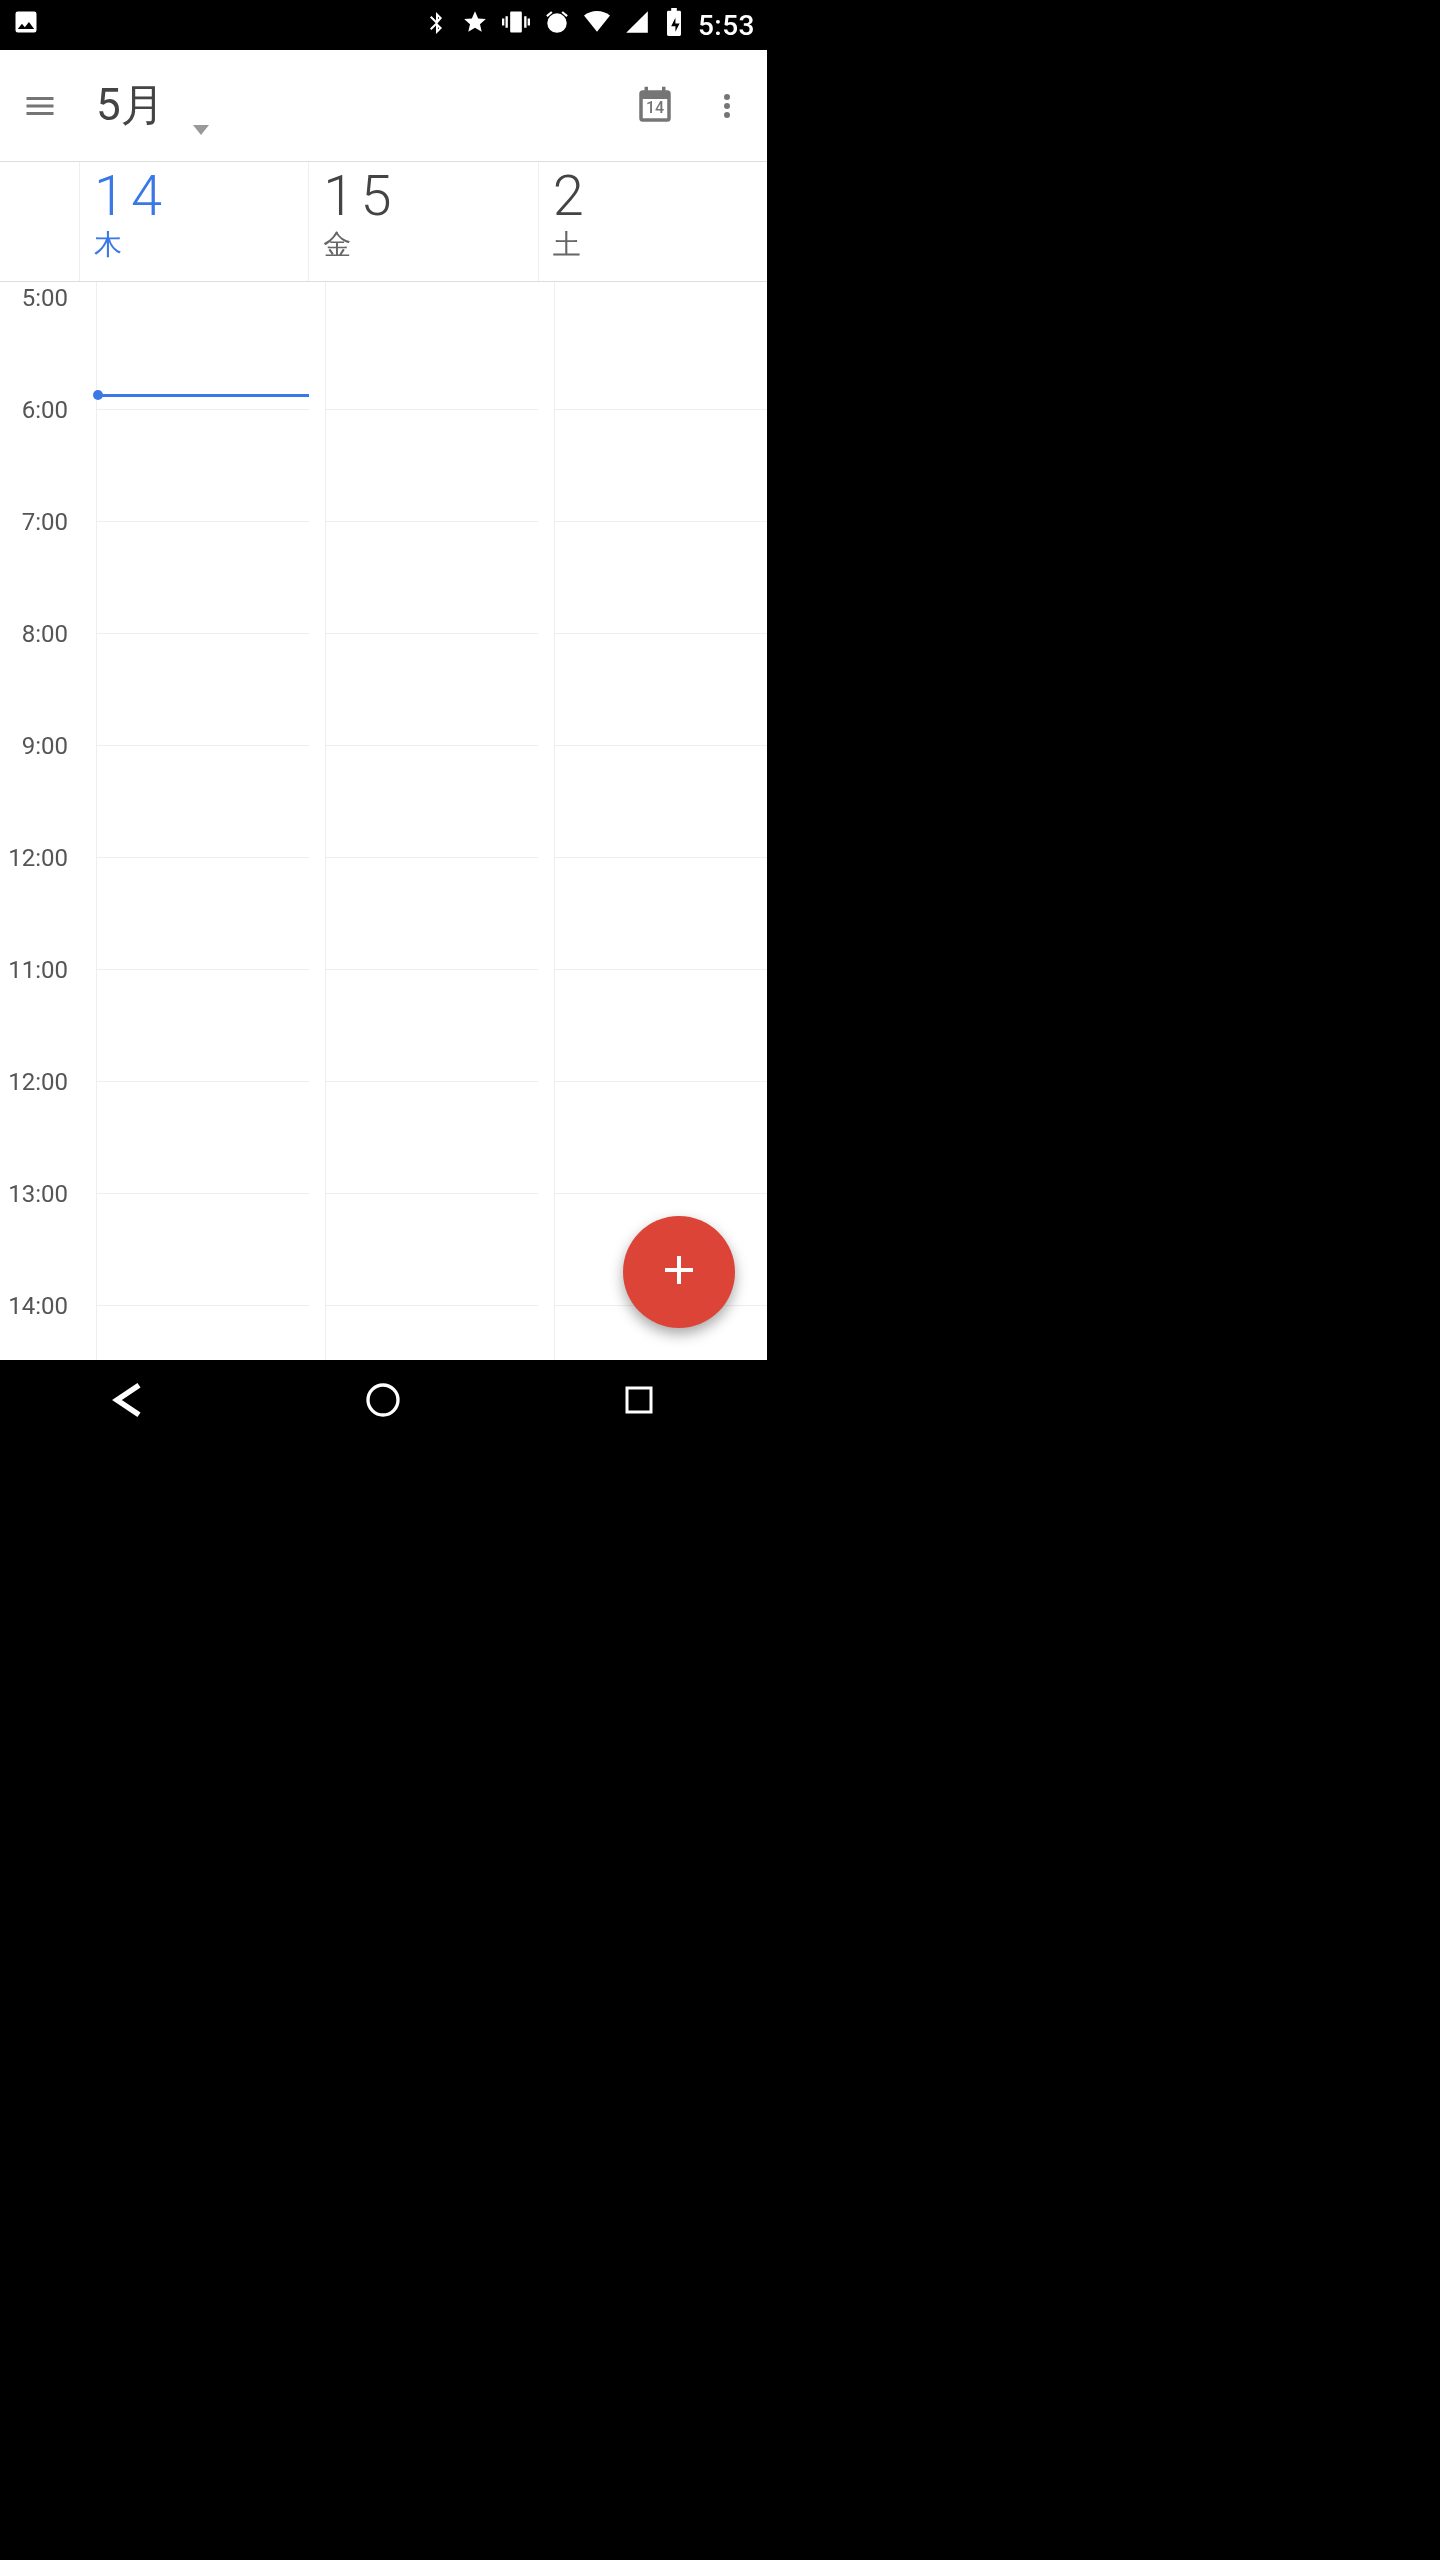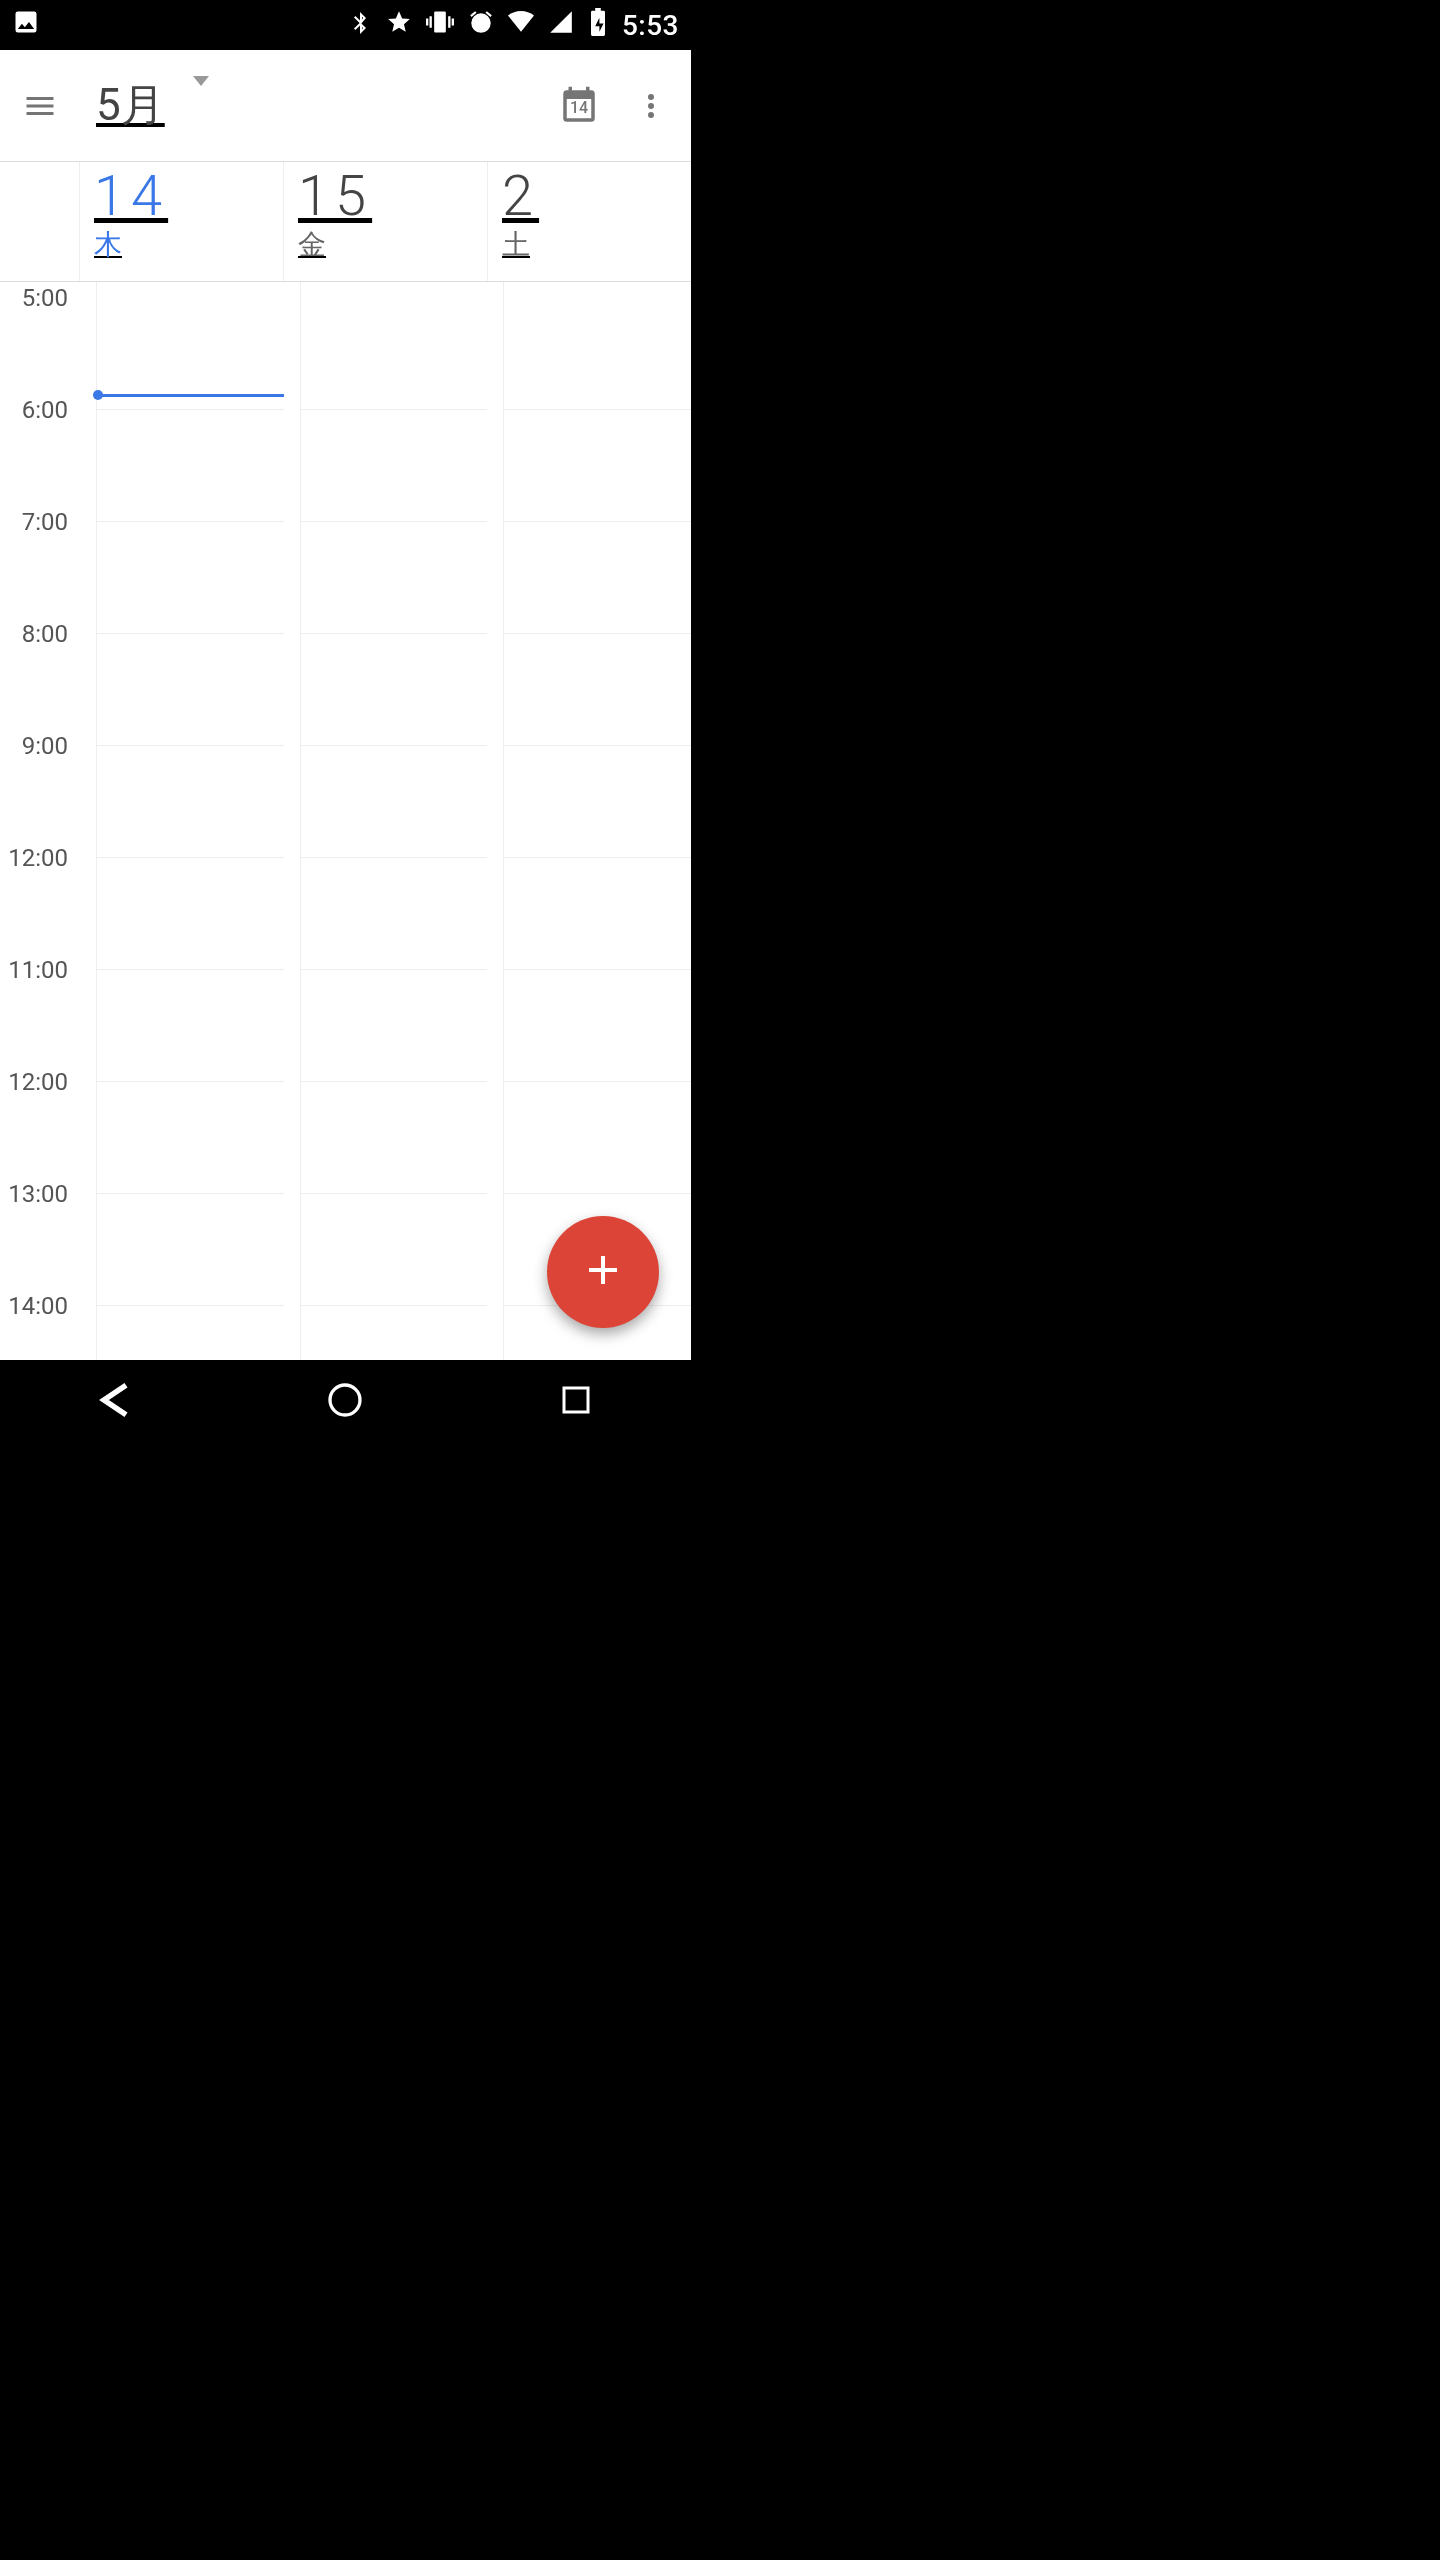--- a/index.html
+++ b/index.html
@@ -1,33 +1,33 @@
 <!DOCTYPE html>
 <html><head>
 <meta charset="utf-8">
 <style>
   * { box-sizing: border-box; margin: 0; padding: 0; font-family: Roboto, "Noto Sans", sans-serif; }
   html, body { width: 819px; height: 1440px; background: #000; overflow: hidden; }
-  .device { width: 691px; height: 1440px; display: flex; flex-direction: column; text-decoration: underline; }
+  .device { width: 767px; height: 1440px; display: flex; flex-direction: column; }
 
   
   .status-bar { height: 50px; background: #000; color: #fff; display: flex; align-items: center; justify-content: space-between; padding: 0 12px; font-size: 26px; font-weight: 500; }
   .status-left { display: flex; align-items: center; gap: 12px; }
   .status-right { display: flex; align-items: center; gap: 14px; }
   .status-right svg, .status-left svg { fill: #fff; }
   .clock-text { font-size: 28px; letter-spacing: 0.5px; }
 
   
   .app { flex: 1; background: #fff; position: relative; display: flex; flex-direction: column; overflow: hidden; }
 
   
   .toolbar { height: 112px; border-bottom: 1px solid #ddd; display: flex; align-items: center; padding: 0 16px; gap: 24px; }
   .tb-icon { width: 48px; height: 48px; display:flex; align-items:center; justify-content:center; }
   .tb-icon svg { fill: #757575; }
-  .month-sel { display: flex; align-items: flex-start; gap: 28px; margin-left: 8px; }
+  .month-sel { display: flex; align-items: flex-end; gap: 28px; margin-left: 8px; }
   .month-sel span { font-size: 44px; color: #444; font-weight: 400; }
   .dropdown-arrow { width:0; height:0; border-left:8px solid transparent; border-right:8px solid transparent; border-top:10px solid #999; }
   .spacer { flex: 1; }
   .today-icon { position: relative; }
   .today-badge { position:absolute; top:52%; left:50%; transform:translate(-50%,-40%); font-size:16px; color:#757575; font-weight:500; }
 
   
   .day-headers { height: 120px; display: flex; border-bottom: 1px solid #ddd; }
   .time-gutter-h { width: 80px; border-right: 1px solid #eee; }
   .day-col-h { flex: 1; border-right: 1px solid #eee; padding: 6px 14px 4px; display:flex; flex-direction:column; }

